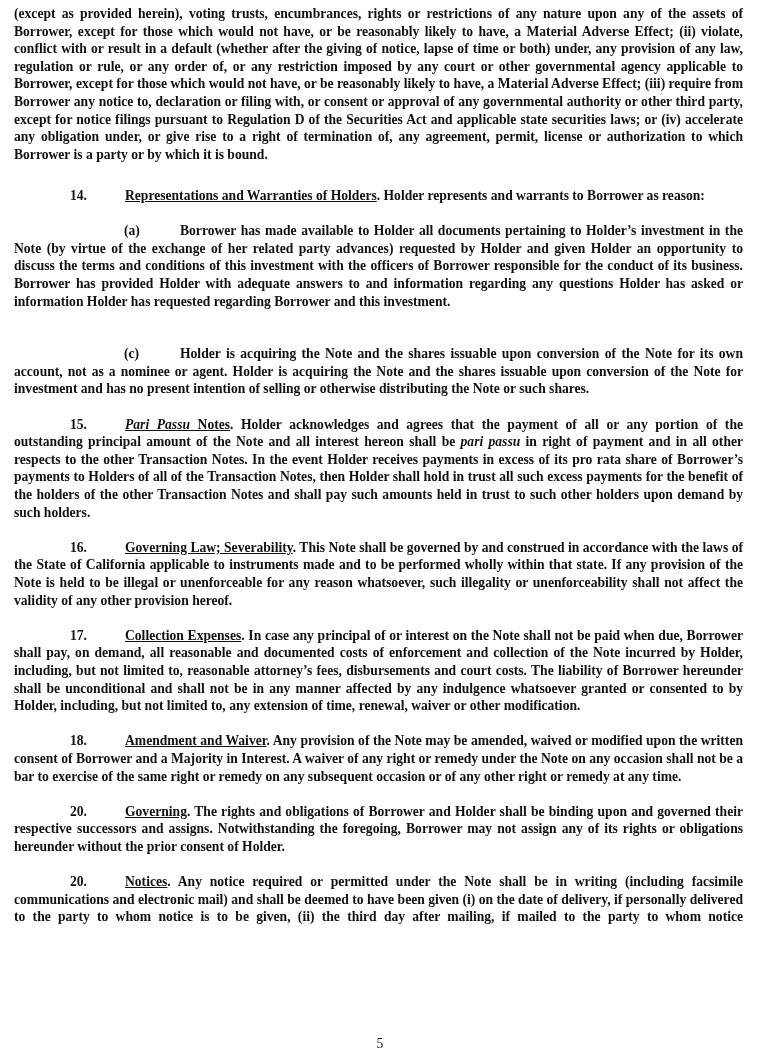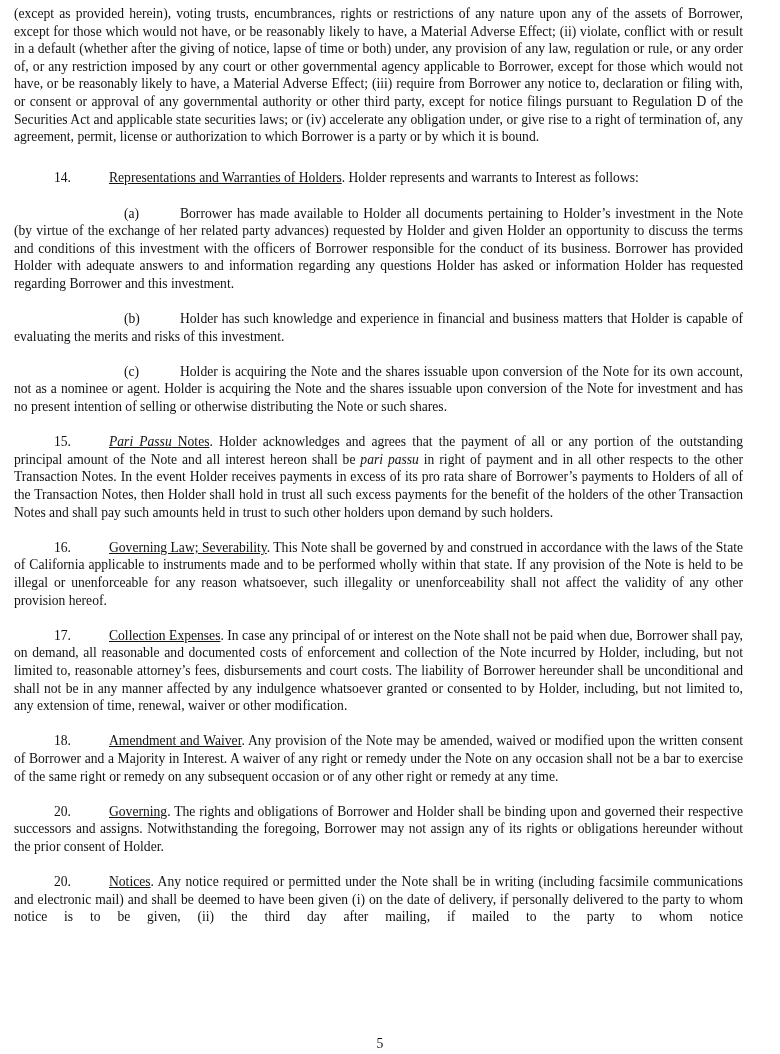--- a/index.html
+++ b/index.html
@@ -5,51 +5,48 @@
   html, body { margin: 0; padding: 0; background: #ffffff; }
   body {
     width: 780px; height: 1054px; overflow: hidden; position: relative;
     font-family: "Liberation Serif", "DejaVu Serif", serif;
     color: #111;
   }
   .page {
     position: absolute; left: 14px; top: 5px; width: 729px;
     font-size: 13.6px; line-height: 17.6px;
   }
-  p { margin: 0; text-align: justify; text-align-last: left; }
+  p { margin: 0; text-align: justify; text-align-last: left; font-weight: bold; }
   .gap { height: 17.6px; }
-  .num { display: inline-block; width: 55px; margin-left: 40px; }
+  .num { display: inline-block; width: 55px; margin-left: 56px; }
   .sub { display: inline-block; width: 56px; margin-left: 110px; }
   .u { text-decoration: underline; }
   .i { font-style: italic; }
   .page-number {
     position: absolute; left: 0; width: 760px; top: 1036px;
     text-align: center; font-size: 13.6px;
   }
 </style>
 </head>
 <body>
 
 <div class="page">
 
   <p>(except as provided herein), voting trusts, encumbrances, rights or restrictions of any nature upon any of the assets of Borrower, except for those which would not have, or be reasonably likely to have, a Material Adverse Effect; (ii) violate, conflict with or result in a default (whether after the giving of notice, lapse of time or both) under, any provision of any law, regulation or rule, or any order of, or any restriction imposed by any court or other governmental agency applicable to Borrower, except for those which would not have, or be reasonably likely to have, a Material Adverse Effect; (iii) require from Borrower any notice to, declaration or filing with, or consent or approval of any governmental authority or other third party, except for notice filings pursuant to Regulation D of the Securities Act and applicable state securities laws; or (iv) accelerate any obligation under, or give rise to a right of termination of, any agreement, permit, license or authorization to which Borrower is a party or by which it is bound.</p>
   <div class="gap"></div>
     <div class="gap" style="height:6px"></div>
 
   <p>
-    <span class="num">14.</span><span class="u">Representations and Warranties of Holders</span><span>. Holder represents and warrants to Interest as follows:</span>
+    <span class="num">14.</span><span class="u">Representations and Warranties of Holders</span><span>. Holder represents and warrants to Borrower as reason:</span>
   </p>
   <div class="gap"></div>
   <p>
     <span class="sub">(a)</span><span>Borrower has made available to Holder all documents pertaining to Holder’s investment in the Note (by virtue of the exchange of her related party advances) requested by Holder and given Holder an opportunity to discuss the terms and conditions of this investment with the officers of Borrower responsible for the conduct of its business. Borrower has provided Holder with adequate answers to and information regarding any questions Holder has asked or information Holder has requested regarding Borrower and this investment.</span>
   </p>
   <div class="gap"></div>
-  <p>
-    <span class="sub">(b)</span><span>Holder has such knowledge and experience in financial and business matters that Holder is capable of evaluating the merits and risks of this investment.</span>
-  </p>
   <div class="gap"></div>
   <p>
     <span class="sub">(c)</span><span>Holder is acquiring the Note and the shares issuable upon conversion of the Note for its own account, not as a nominee or agent. Holder is acquiring the Note and the shares issuable upon conversion of the Note for investment and has no present intention of selling or otherwise distributing the Note or such shares.</span>
   </p>
   <div class="gap"></div>
 
   <p>
     <span class="num">15.</span><span class="u"><span class="i">Pari Passu</span><span> Notes</span></span><span>. Holder acknowledges and agrees that the payment of all or any portion of the outstanding principal amount of the Note and all interest hereon shall be </span><span class="i">pari passu</span><span> in right of payment and in all other respects to the other Transaction Notes. In the event Holder receives payments in excess of its pro rata share of Borrower’s payments to Holders of all of the Transaction Notes, then Holder shall hold in trust all such excess payments for the benefit of the holders of the other Transaction Notes and shall pay such amounts held in trust to such other holders upon demand by such holders.</span>
   </p>
   <div class="gap"></div>

